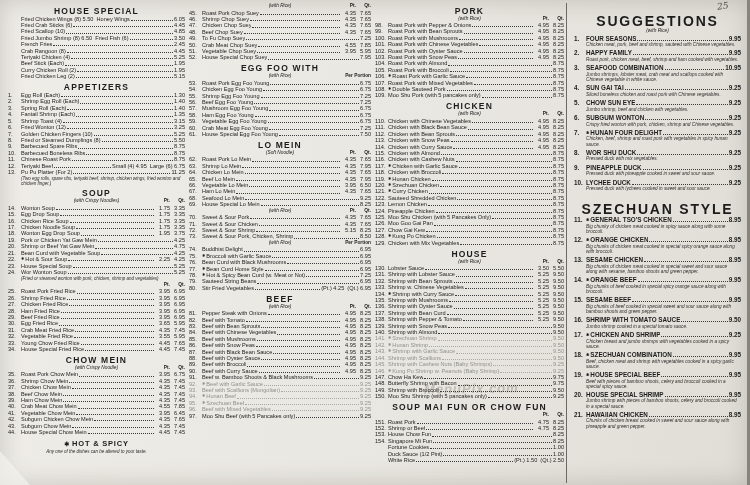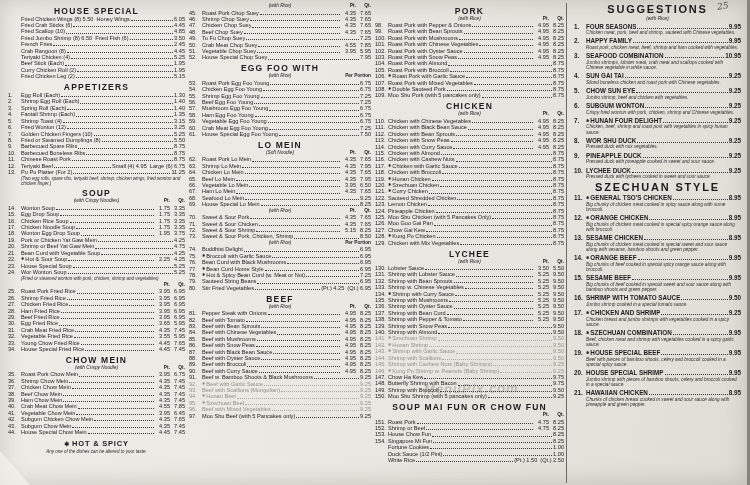--- a/index.html
+++ b/index.html
@@ -2,21 +2,21 @@
 <html><head>
 <meta charset="utf-8">
 <style>
   html,body{margin:0;padding:0;}
   body{width:750px;height:485px;overflow:hidden;background:#9a968e;font-family:"Liberation Sans",sans-serif;}
   .page{position:relative;width:750px;height:485px;background:linear-gradient(100deg,#efede8 0%,#e9e7e1 55%,#dfddd6 100%);box-shadow:inset 0 0 25px rgba(60,55,45,.22);overflow:hidden;color:#1c1c1c;}
   .columns{position:absolute;top:3px;left:6px;right:4px;bottom:2px;display:grid;grid-template-columns:181px 186px 193px 1fr;column-gap:0;}
   .col{overflow:hidden;padding:0 2px;}
   .col.col4{border-left:1px solid #6b6963;padding:0 5px 0 7px;}
   .sec-title{font-weight:bold;text-align:center;font-size:8.5px;line-height:10px;letter-spacing:1.2px;margin-top:2.5px;}
-  .sg-title{font-size:11px;line-height:13px;letter-spacing:1.8px;margin-top:0;}
+  .sg-title{font-size:14px;line-height:13px;letter-spacing:1.8px;margin-top:12px;}
   .sec-sub{position:relative;font-size:4.8px;line-height:6.5px;height:6.5px;text-align:center;font-style:italic;color:#222;}
   .sub-r{position:absolute;right:0;top:0;font-style:normal;font-weight:bold;display:flex;}
   .sub-r .p{width:15px;text-align:right;}
   .sub-r .p.wide{width:auto;}
   .item{display:flex;align-items:flex-end;font-size:5.6px;line-height:6.4px;white-space:nowrap;overflow:hidden;}
   .num{flex:none;width:13px;}
   .nm{flex:0 1 auto;min-width:0;overflow:hidden;}
   .lead{flex:1 0 4px;border-bottom:1px dotted #3a3a3a;margin:0 1px 1.2px 1px;}
   .p{flex:none;width:15px;text-align:right;}
   .p.wide{width:auto;}
@@ -1037,21 +1037,21 @@
             <span class="p wide">8.75</span>
           </div>
           <div class="item">
             <span class="num">129.</span>
             <span class="nm">Chicken with Mix Vegetables</span>
             <span class="lead"></span>
             <span class="p wide">8.75</span>
           </div>
         </div>
         <div class="section">
-          <div class="sec-title">LYCHEE</div>
+          <div class="sec-title">HOUSE</div>
           <div class="sec-sub"><span class="sub-c">(with Rice)</span><span class="sub-r">
               <span class="p">Pt.</span>
               <span class="p">Qt.</span>
             </span></div>
           <div class="item">
             <span class="num">130.</span>
             <span class="nm">Lobster Sauce</span>
             <span class="lead"></span>
             <span class="p">3.50</span>
             <span class="p">5.50</span>

